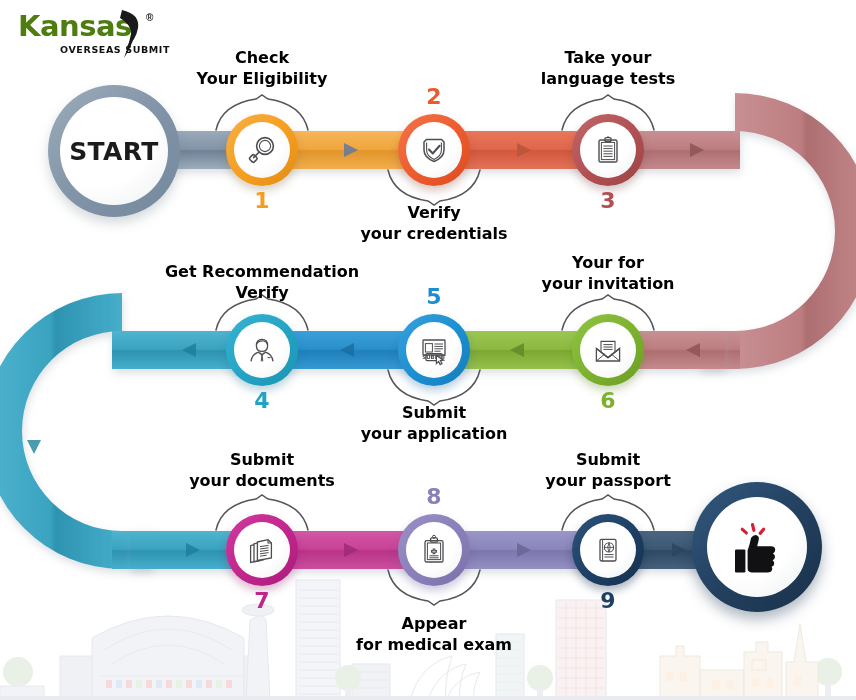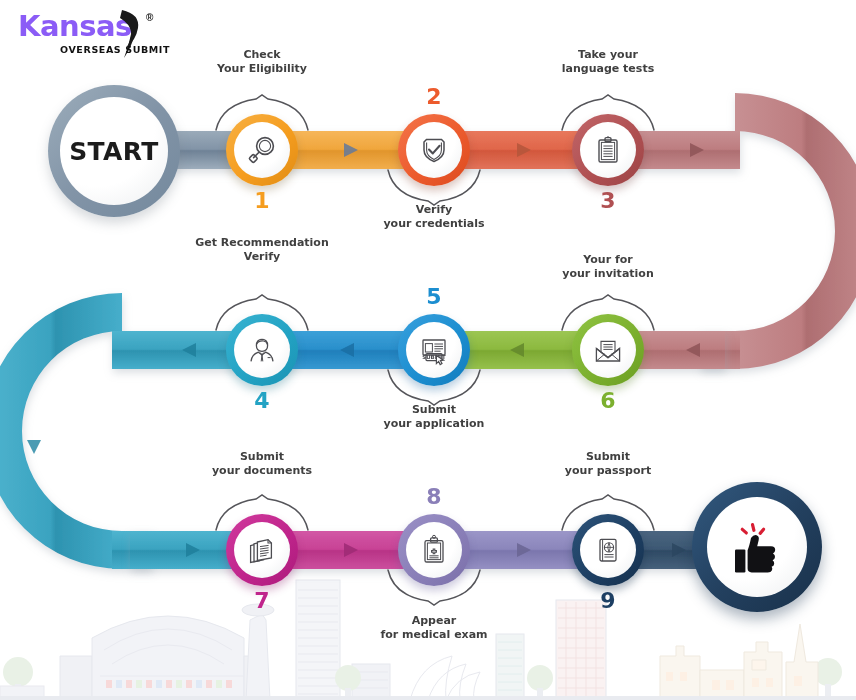--- a/index.html
+++ b/index.html
@@ -9,21 +9,21 @@
     background:#ffffff;
     position:relative;
     overflow:hidden;
   }
   #stage { position:absolute; inset:0; width:856px; height:700px; }
 
   
   #logo { position:absolute; left:18px; top:8px; width:175px; height:52px; }
   #logo .brand {
     font-family:"DejaVu Sans", sans-serif;
-    font-size:29px; font-weight:bold; color:#8b5cf6;
+    font-size:29px; font-weight:bold; color:#4d7c0f;
     letter-spacing:-0.5px; line-height:1;
     position:absolute; left:0; top:4px;
   }
   #logo .swoosh {
     position:absolute; left:100px; top:0px; width:34px; height:52px;
     overflow:hidden;
   }
   #logo .reg {
     position:absolute; left:128px; top:4px;
     font-size:10px; color:#111; font-weight:bold;
@@ -52,21 +52,21 @@
     display:flex; align-items:center; justify-content:center;
   }
   .num {
     position:absolute; width:60px; text-align:center;
     font-family:"DejaVu Sans", sans-serif;
     font-size:22px; font-weight:bold; line-height:1;
   }
   .cap {
     position:absolute; width:230px; text-align:center;
     font-family:"DejaVu Sans", sans-serif;
-    font-size:11px; font-weight:bold; color:#404040;
+    font-size:16px; font-weight:bold; color:#000000;
     line-height:1.3;
   }
   .startlabel {
     font-family:"DejaVu Sans", sans-serif;
     font-size:25px; font-weight:bold; color:#1c1c1c;
     letter-spacing:0.4px;
   }
   .icon svg { display:block; }
 </style>
 </head>
@@ -399,21 +399,21 @@
           <g stroke-width="1">
             <path d="M12.4 13 L21.6 13 M12.4 15.6 L21.6 15.6 M12.4 18.2 L21.6 18.2
                      M12.4 20.8 L21.6 20.8 M12.4 23.4 L21.6 23.4"></path>
           </g>
         </svg>
       </span>
     </div>
   </div>
   <div class="num" style="left:578px; top:190px; color:#b05052;">3</div>
 
-  <div class="cap" style="left:147px; top:236px;">
+  <div class="cap" style="left:147px; top:262px;">
     <div>Get Recommendation</div>
     <div>Verify</div>
   </div>
   <div class="node" style="left:226px; top:314px; width:72px; height:72px;
               box-shadow:0 5px 9px rgba(40,120,140,.30);">
     <div class="ring" style="background:linear-gradient(135deg,#39b3d1 0%,#23a3c4 55%,#1b93b3 100%);"></div>
     <div class="inner" style="left:8px; top:8px; right:8px; bottom:8px;">
       <span class="icon">
         <svg width="34" height="34" viewBox="0 0 34 34" fill="none" stroke="#4d4d52" stroke-width="1.3">
           <path d="M11.4 12.6 Q11.4 6.4 17 6.4 Q22.6 6.4 22.6 12.6 Q22.6 18.4 17 18.4 Q11.4 18.4 11.4 12.6 Z"></path>

